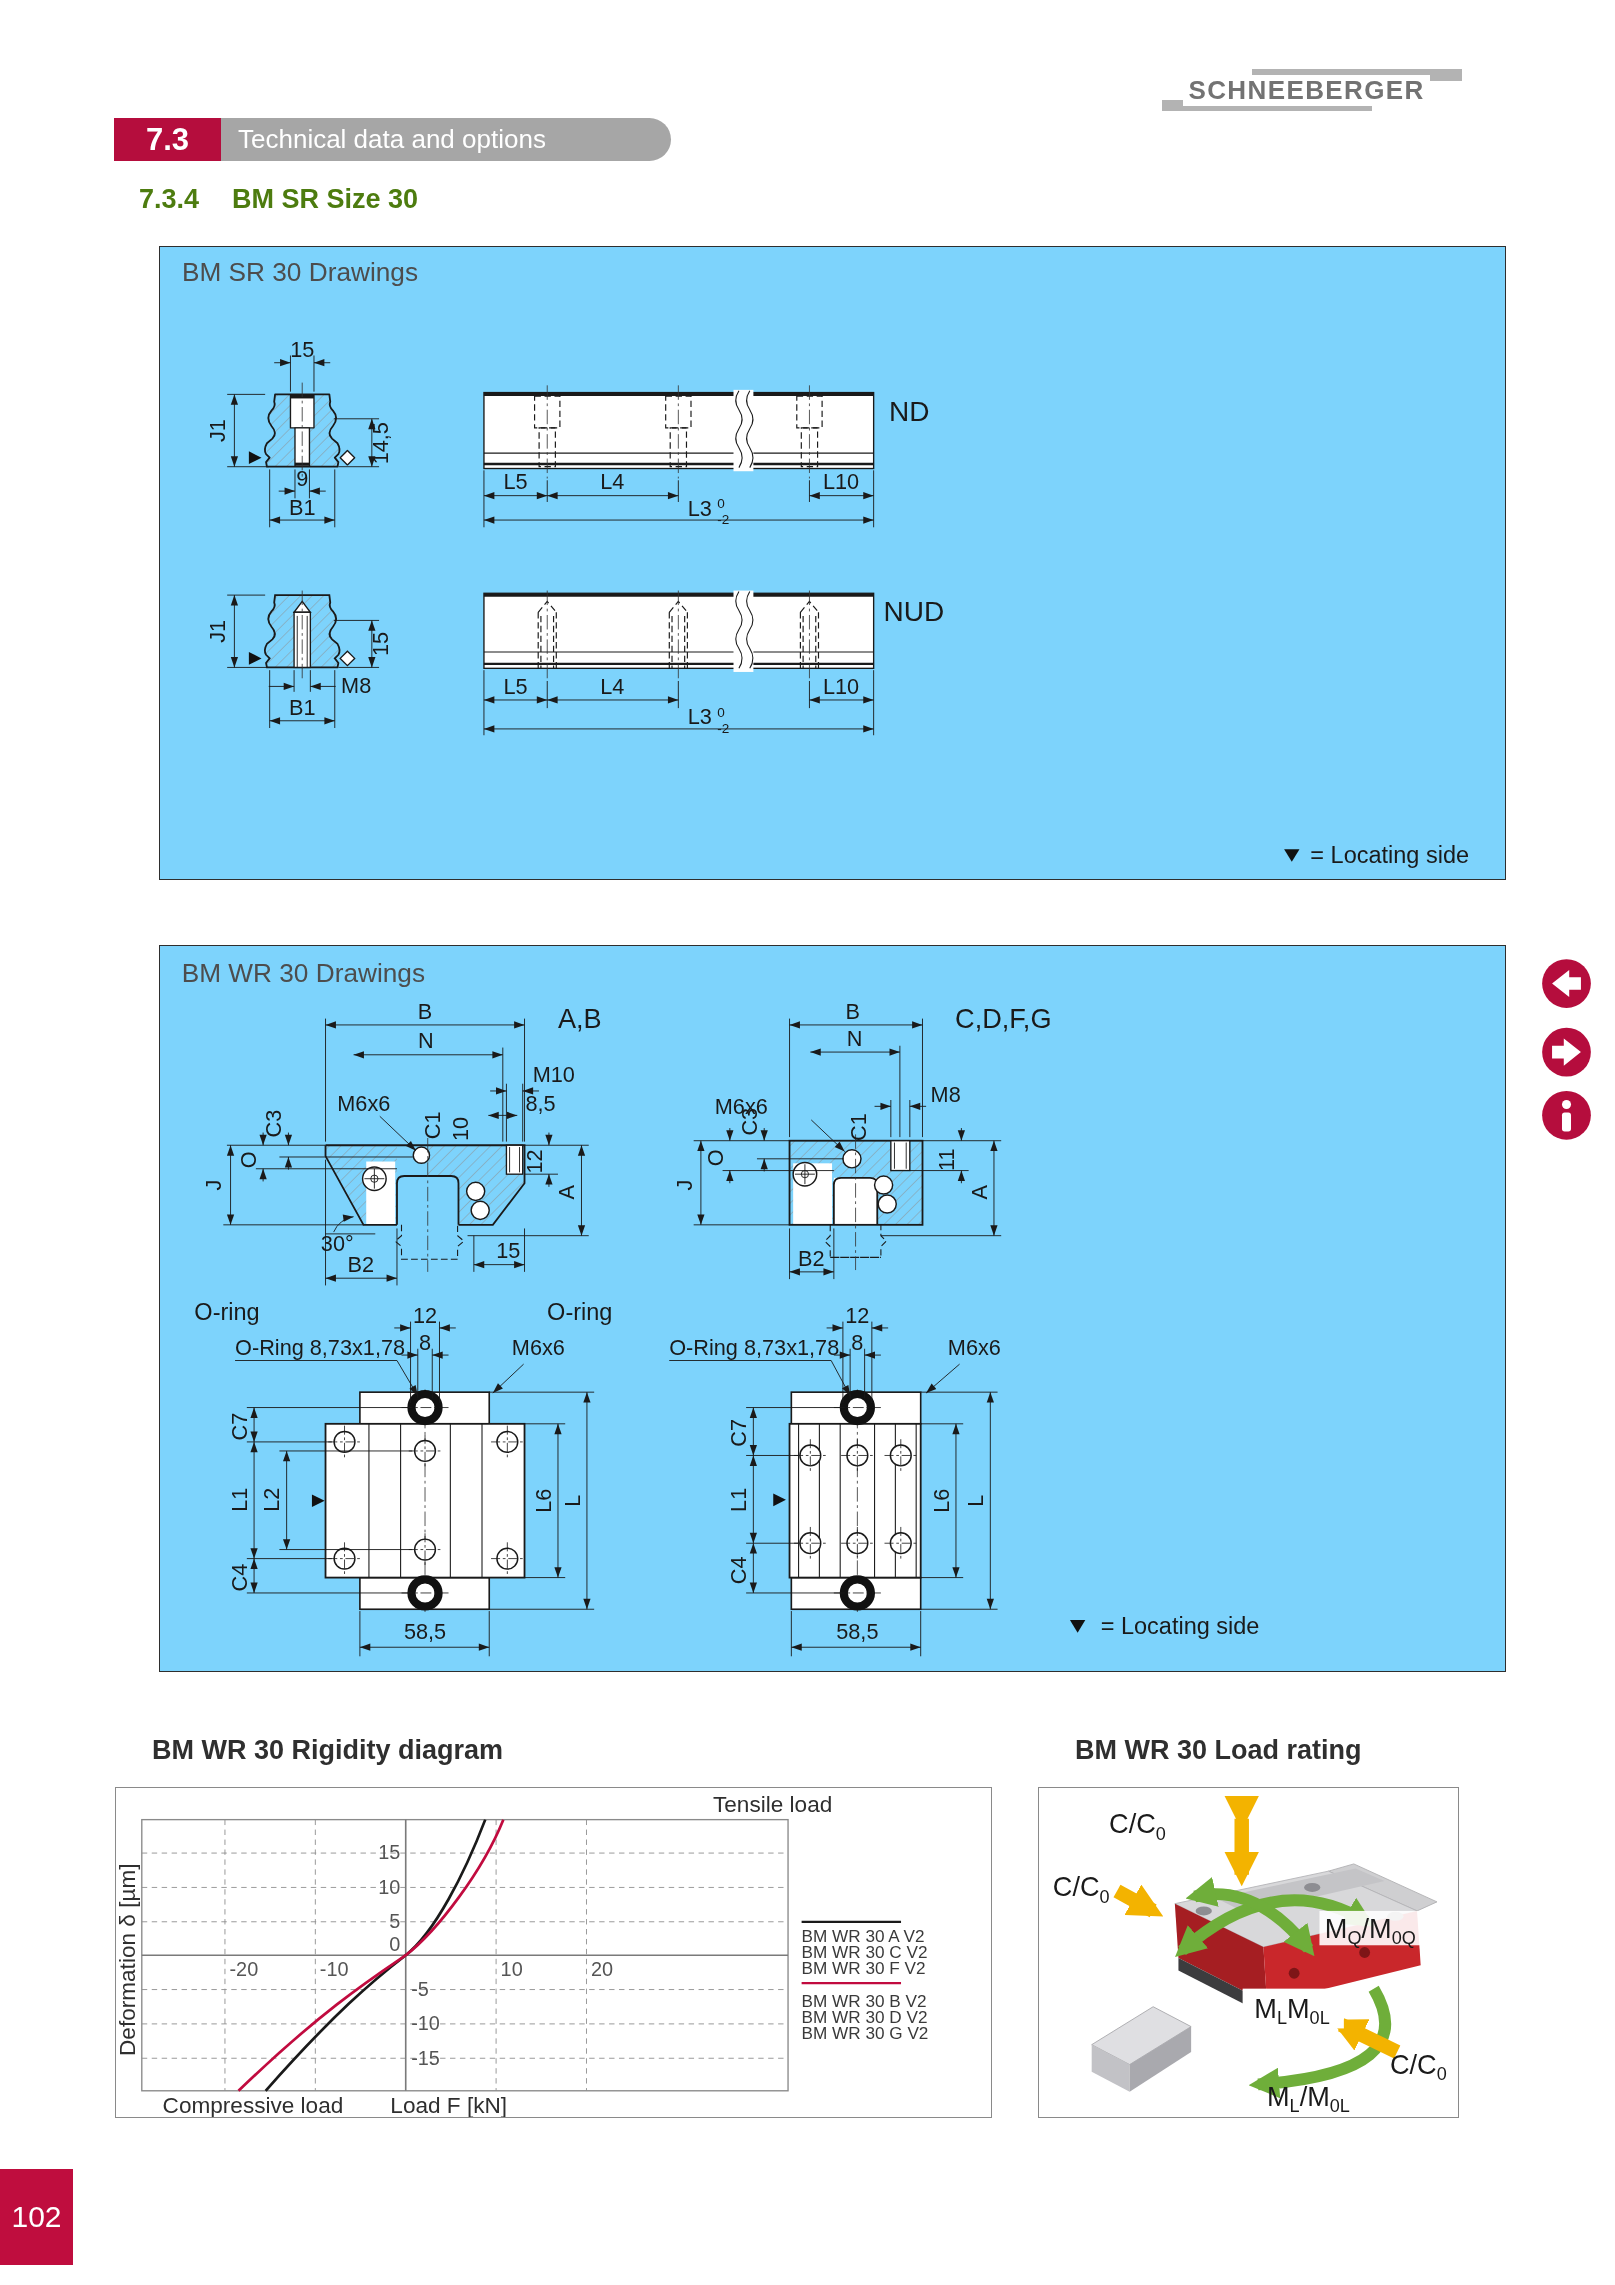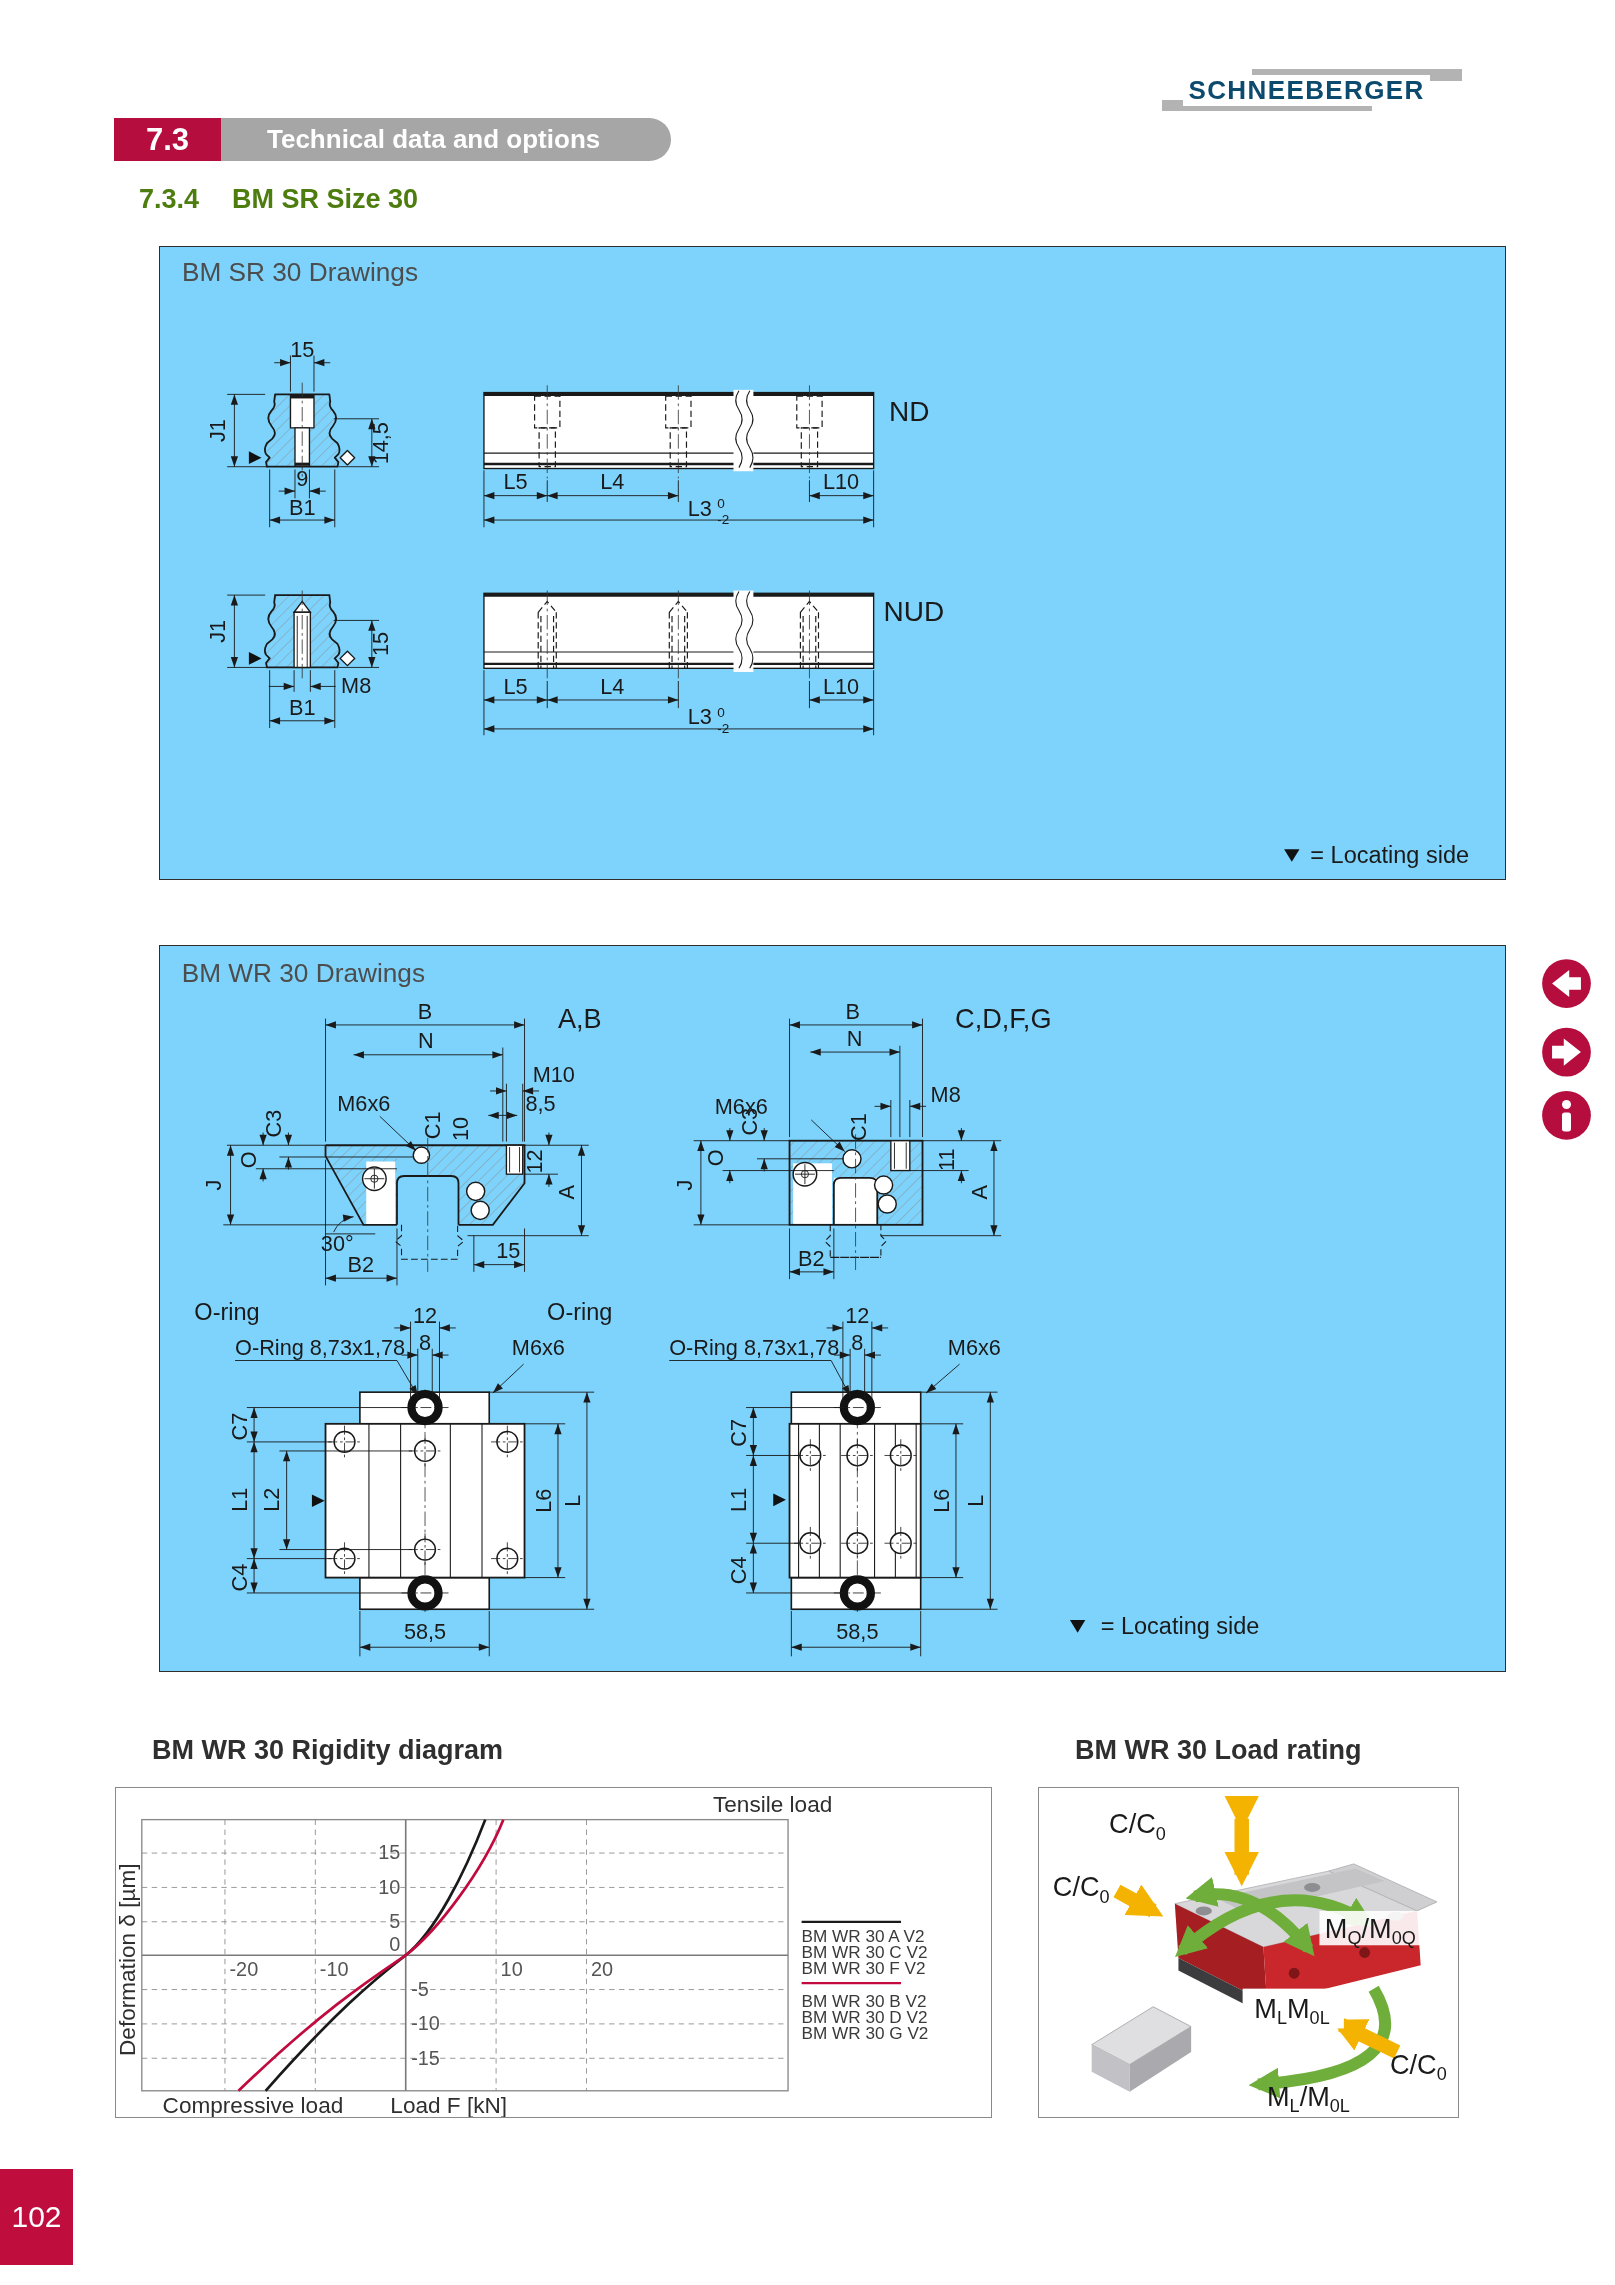--- a/index.html
+++ b/index.html
@@ -3,26 +3,26 @@
 <meta charset="utf-8">
 <style>
   html,body{margin:0;padding:0;background:#fff;}
   .page{position:relative;width:1616px;height:2285px;background:#fff;overflow:hidden;
         font-family:"Liberation Sans",sans-serif;color:#1a1a1a;}
   .abs{position:absolute;}
   
   .sec-no{left:114px;top:118px;width:107px;height:43px;background:#b50d3d;color:#fff;
           display:flex;align-items:center;justify-content:center;font-size:31px;font-weight:bold;}
   .sec-title{left:221px;top:118px;width:450px;height:43px;background:#a6a6a6;color:#fff;
-          display:flex;align-items:center;font-size:26px;padding-left:46px;box-sizing:border-box;
-          border-radius:0 22px 22px 0;font-weight:bold;}
+          display:flex;align-items:center;font-size:26px;padding-left:17px;box-sizing:border-box;
+          border-radius:0 22px 22px 0;}
   .sub-head{top:184px;font-size:27px;font-weight:bold;color:#4d7c0f;}
   
   .logo-bar{background:#b3b3b3;}
-  .logo-text{left:1183px;top:75px;color:#0c4a6e;font-size:26px;font-weight:bold;
+  .logo-text{left:1183px;top:75px;color:#737373;font-size:26px;font-weight:bold;
              letter-spacing:1.4px;background:#fff;padding:0 5.4px;}
   
   .dwg-box{border:1.8px solid #2e2e2e;background:#7dd3fc;margin-left:47px;}
   .chart-box{border:1.8px solid #8a8a8a;background:#fff;}
   .fig-title{font-size:27px;font-weight:bold;color:#2f2f2f;margin-left:37px;}
   svg text{font-family:"Liberation Sans",sans-serif;fill:#1a1a1a;}
   .boxlabel{font-size:29px;fill:#4d4d4d;}
   .dim{font-size:24px;}
   .dimS{font-size:15px;}
   .big{font-size:31px;}

